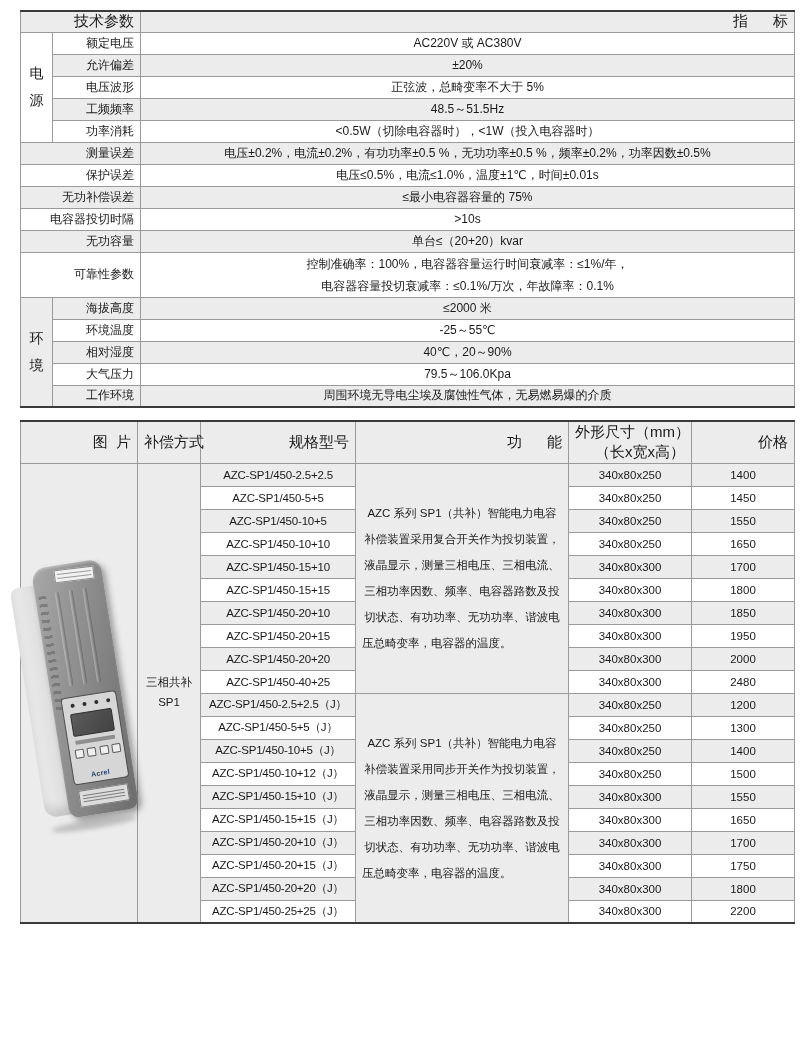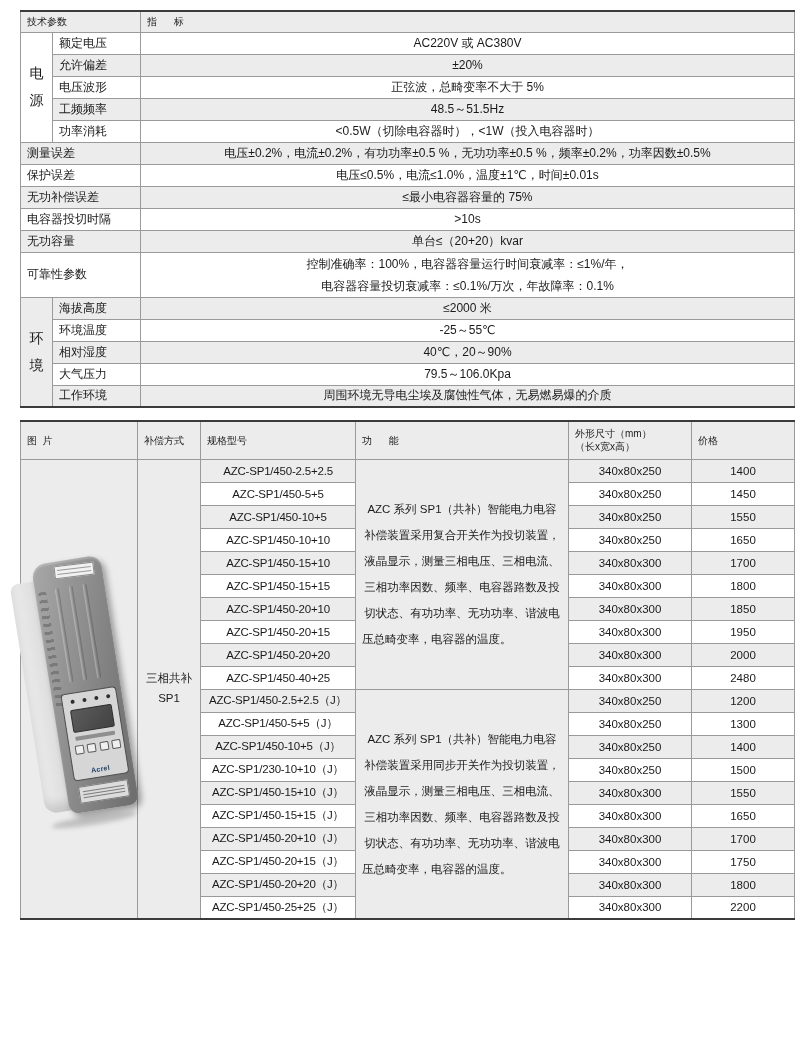--- a/index.html
+++ b/index.html
@@ -20,36 +20,36 @@
   table.doc {
     border-collapse:collapse; table-layout:fixed;
     margin-left:20px; width:775px;
     border-top:2px solid #3b3b3b; border-bottom:2px solid #3b3b3b;
     font-size:12px;
   }
   table.doc th, table.doc td {
     border:1px solid #9a9a9a; padding:0 6px;
     font-weight:normal; vertical-align:middle;
   }
-  table.doc th { white-space:pre; text-align:left; font-size:10px; }
+  table.doc th { white-space:pre; text-align:right; font-size:15px; }
   tr.alt td, tr.alt th { background:#ececec; }
   td.noL, th.noL { border-left:none; }
   td.noR, th.noR { border-right:none; }
   td.sect-top, td.sect-top-keep { border-top:1.5px solid #6a6a6a; }
 
   
   table.spec { margin-top:10px; }
   table.spec th { height:21px; }
   table.spec td { height:22px; }
   table.spec td.tall { height:45px; }
   table.spec col.c-group { width:32px; }
   table.spec col.c-label { width:88px; }
   td.group-cell { background:#fff; text-align:center; padding:0; }
   .vert-label { width:14px; margin:0 auto; line-height:1.9; font-size:14px; text-align:center; word-break:break-all; }
-  td.label-cell { text-align:left; white-space:nowrap; background:inherit; }
+  td.label-cell { text-align:right; white-space:nowrap; background:inherit; }
   td.value-cell { text-align:center; padding-left:12px; white-space:nowrap; overflow:hidden; }
   td.value-cell .vline { line-height:22px; }
 
   
   .unit-note { width:795px; text-align:right; font-size:11px; margin-top:10px; }
   table.price { margin-top:12px; }
   table.price th { height:38px; line-height:1.35; }
   table.price td { height:23px; text-align:center; font-size:11.5px; }
   table.price col.c-img  { width:117px; }
   table.price col.c-mode { width:63px; }
@@ -338,21 +338,21 @@
           <td class="model-cell">AZC-SP1/450-5+5（J）</td>
           <td class="dim-cell">340x80x250</td>
           <td class="price-cell noR">1300</td>
         </tr>
         <tr class="alt">
           <td class="model-cell">AZC-SP1/450-10+5（J）</td>
           <td class="dim-cell">340x80x250</td>
           <td class="price-cell noR">1400</td>
         </tr>
         <tr>
-          <td class="model-cell">AZC-SP1/230-10+10（J）</td>
+          <td class="model-cell">AZC-SP1/450-10+12（J）</td>
           <td class="dim-cell">340x80x250</td>
           <td class="price-cell noR">1500</td>
         </tr>
         <tr class="alt">
           <td class="model-cell">AZC-SP1/450-15+10（J）</td>
           <td class="dim-cell">340x80x300</td>
           <td class="price-cell noR">1550</td>
         </tr>
         <tr>
           <td class="model-cell">AZC-SP1/450-15+15（J）</td>

